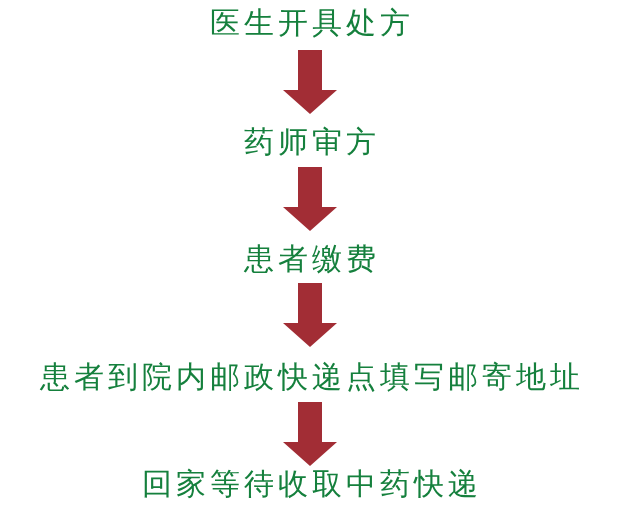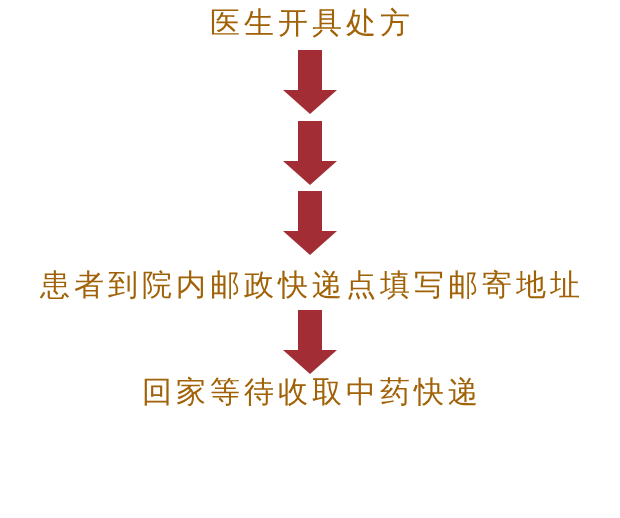--- a/index.html
+++ b/index.html
@@ -19,21 +19,21 @@
     display: flex;
     flex-direction: column;
     align-items: center;
     background: #ffffff;
   }
   .step {
     font-size: 30px;
     line-height: 36px;
     letter-spacing: 4px;
     text-indent: 4px; 
-    color: #a16207;
+    color: #15803d;
     white-space: nowrap;
     font-weight: 400;
     text-align: center;
   }
   .arrow {
     width: 54px;
     height: 64px;
     display: block;
     flex: 0 0 auto;
   }
@@ -52,25 +52,27 @@
 <body>
 
 <div class="flow">
 
   <div class="step step-1">医生开具处方</div>
 
   <svg class="arrow arrow-1" viewBox="0 0 54 64" xmlns="http://www.w3.org/2000/svg">
     <polygon points="15,0 39,0 39,40 54,40 27,64 0,40 15,40" fill="#A22D35"></polygon>
   </svg>
 
+  <div class="step step-2">药师审方</div>
 
   <svg class="arrow arrow-2" viewBox="0 0 54 64" xmlns="http://www.w3.org/2000/svg">
     <polygon points="15,0 39,0 39,40 54,40 27,64 0,40 15,40" fill="#A22D35"></polygon>
   </svg>
 
+  <div class="step step-3">患者缴费</div>
 
   <svg class="arrow arrow-3" viewBox="0 0 54 64" xmlns="http://www.w3.org/2000/svg">
     <polygon points="15,0 39,0 39,40 54,40 27,64 0,40 15,40" fill="#A22D35"></polygon>
   </svg>
 
   <div class="step step-4">患者到院内邮政快递点填写邮寄地址</div>
 
   <svg class="arrow arrow-4" viewBox="0 0 54 64" xmlns="http://www.w3.org/2000/svg">
     <polygon points="15,0 39,0 39,40 54,40 27,64 0,40 15,40" fill="#A22D35"></polygon>
   </svg>

